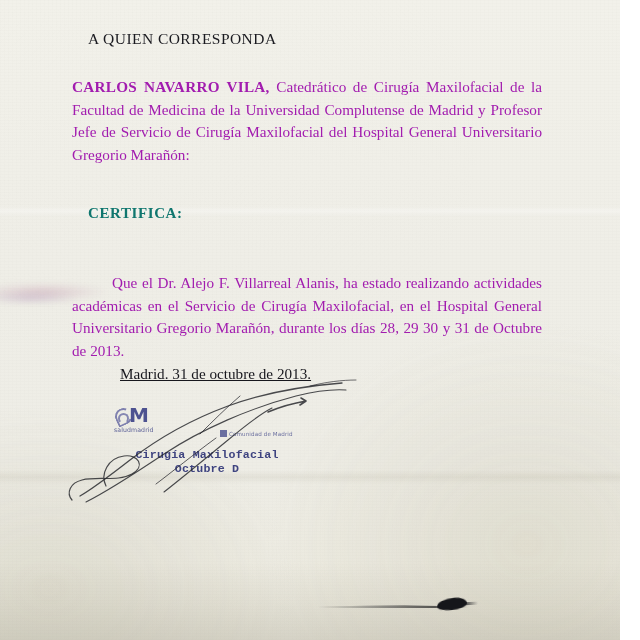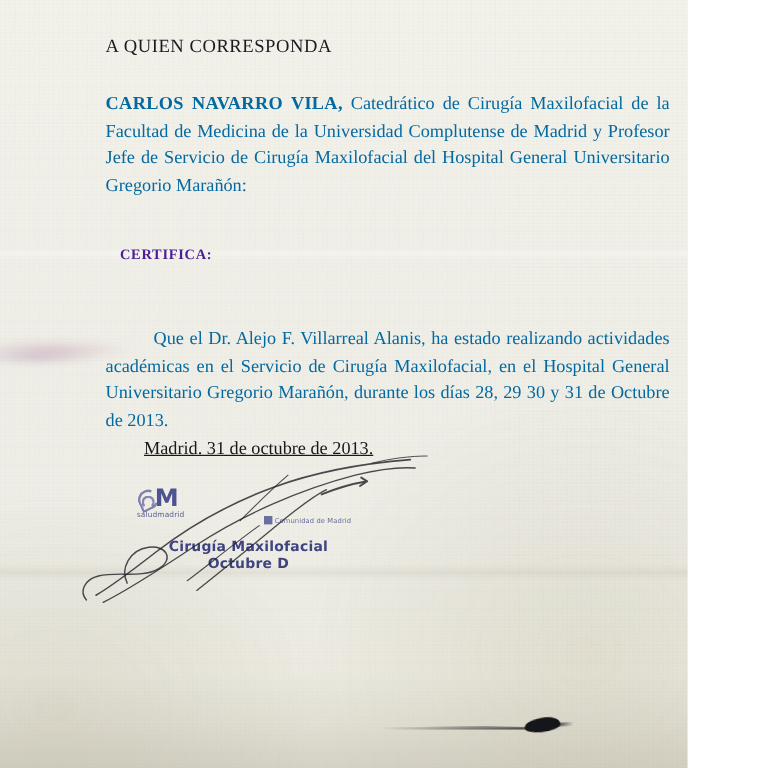--- a/index.html
+++ b/index.html
@@ -4,21 +4,21 @@
 <title>Certificado</title>
 <style>
   html, body {
     margin: 0;
     padding: 0;
     background: #ffffff;
   }
 
   #page {
     position: relative;
-    width: 573px;
+    width: 620px;
     height: 640px;
     overflow: hidden;
     background: #f0efe8;
     font-family: "Liberation Serif", "DejaVu Serif", serif;
     color: #16161c;
   }
 
   
   .paper-base {
     position: absolute;
@@ -123,43 +123,42 @@
     position: absolute;
     left: 88px;
     top: 30px;
     font-size: 15.5px;
     letter-spacing: 0.45px;
     color: #1a1a20;
   }
 
   .para {
     position: absolute;
-    left: 88px;
+    left: 72px;
     width: 470px;
     font-size: 15.2px;
     line-height: 22.6px;
     text-align: justify;
     text-justify: inter-word;
-    color: #0369a1;
+    color: #a21caf;
   }
   .para-1 { top: 76px; }
   .para-2 { top: 272px; }
   .para-2 .indent { display: inline-block; width: 40px; }
 
   .bold-name { font-weight: bold; letter-spacing: 0.3px; }
 
   .certifica {
     position: absolute;
     left: 88px;
     top: 205px;
-    font-size: 12px;
+    font-size: 15px;
     font-weight: bold;
     letter-spacing: 0.6px;
-    color: #4c1d95;
-    margin-left: 12px;
+    color: #0f766e;
   }
 
   .place-date {
     position: absolute;
     left: 120px;
     top: 365px;
     font-size: 15.2px;
     color: #17171d;
     text-decoration: underline;
   }
@@ -259,20 +258,21 @@
     position: absolute;
     left: 18px;
     top: 46px;
     width: 150px;
     text-align: center;
     font-size: 11.6px;
     font-weight: bold;
     line-height: 14px;
     color: #3f4480;
     letter-spacing: 0.2px;
+    font-family: Liberation Mono, monospace;
   }
 
   
   .sig-svg {
     position: absolute;
     left: 60px;
     top: 378px;
     width: 310px;
     height: 130px;
     overflow: visible;

